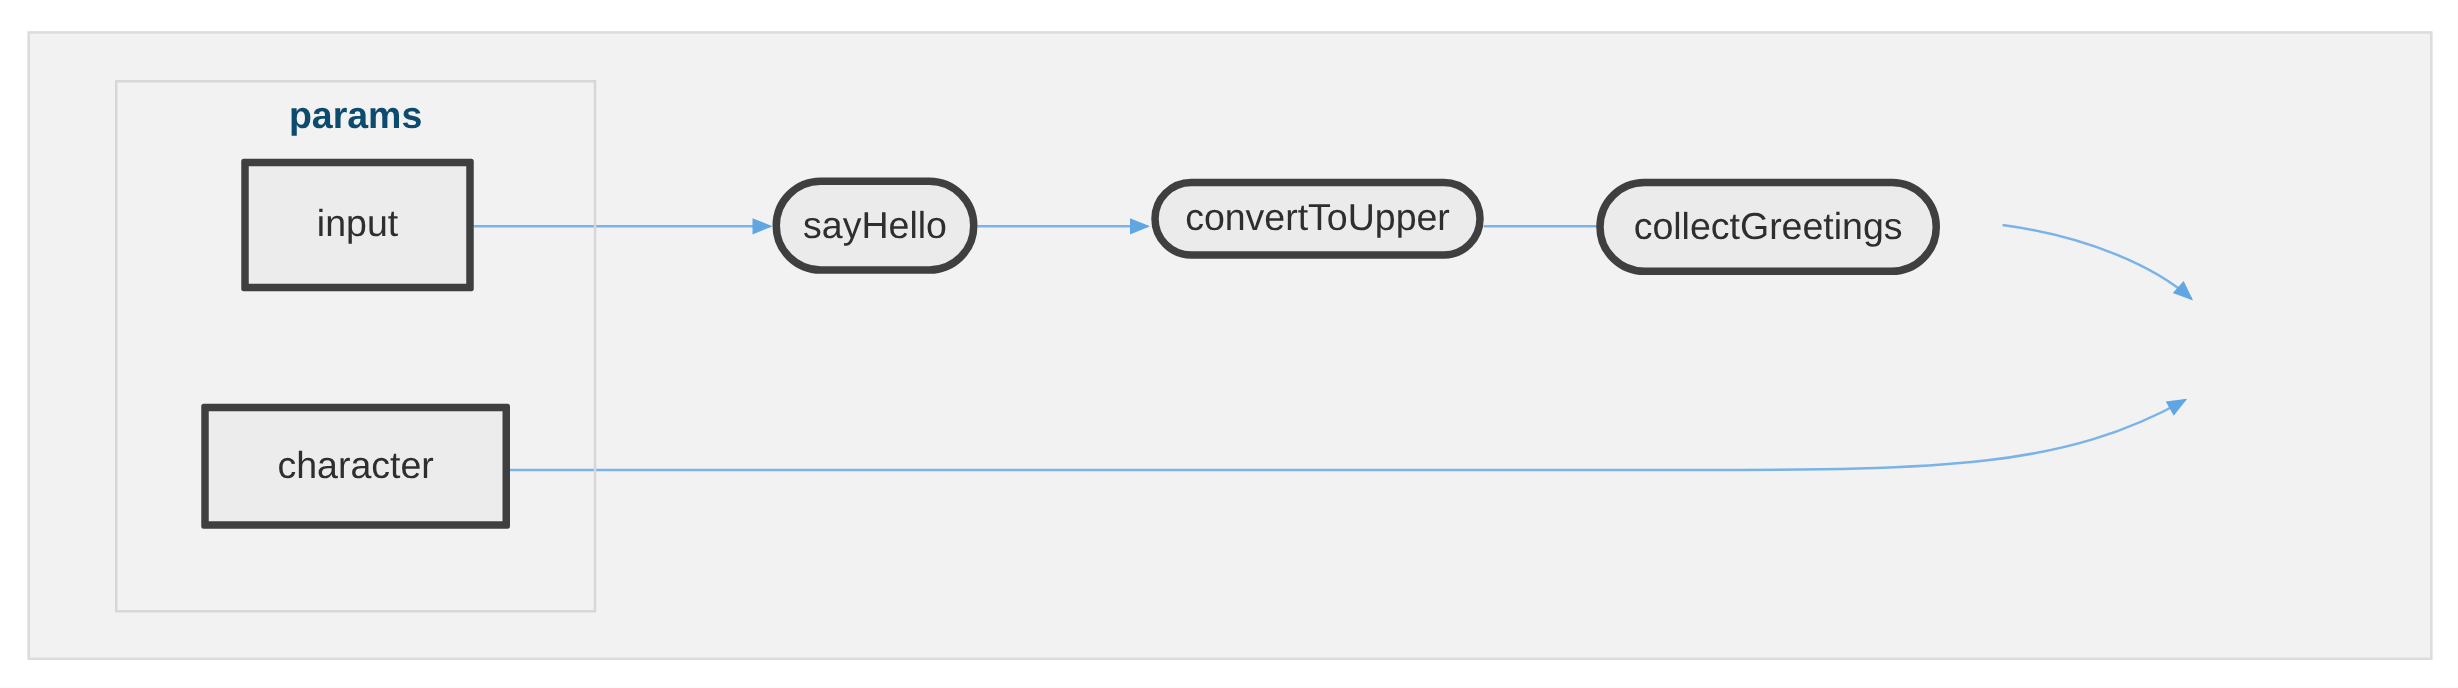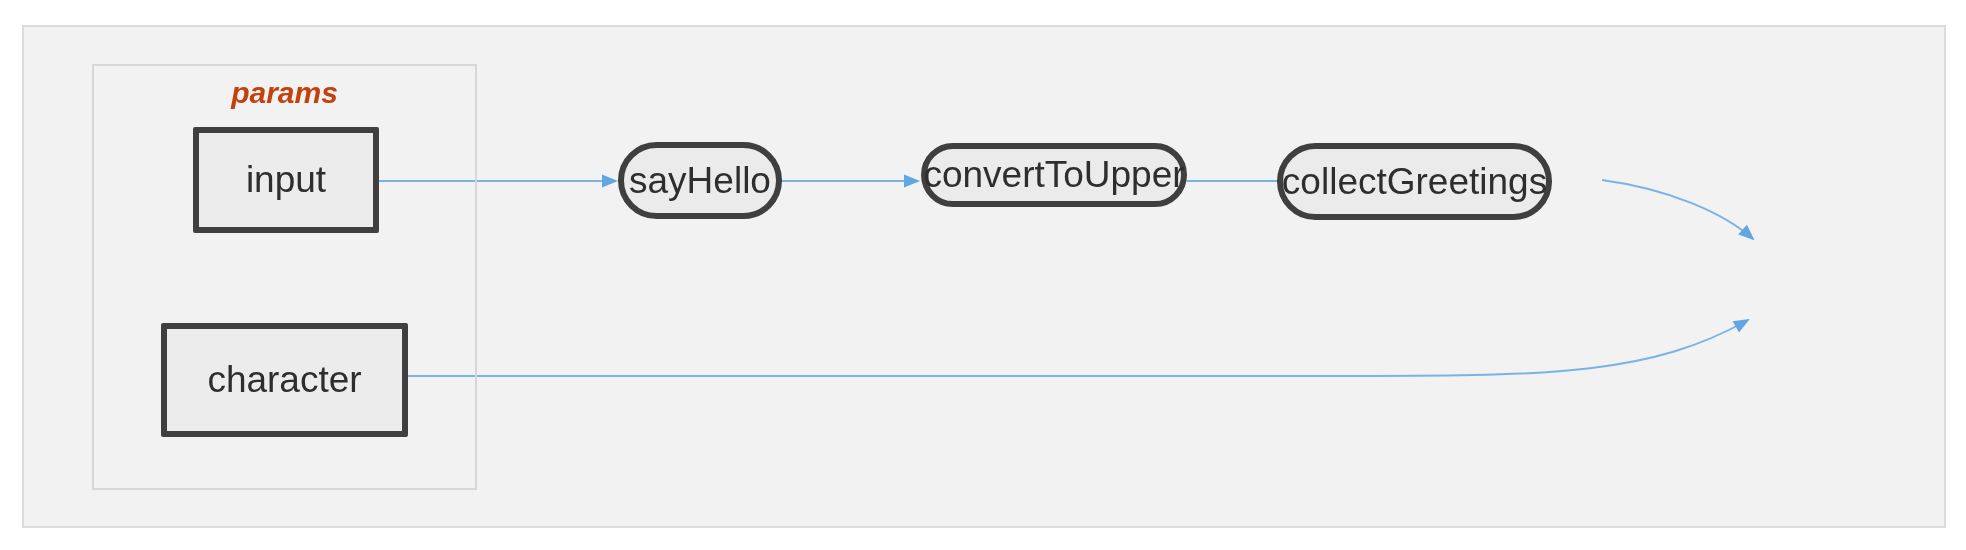--- a/index.html
+++ b/index.html
@@ -36,40 +36,39 @@
     height: 426px;
     border: 2px solid #d7d7da;
     background: transparent;
     box-sizing: border-box;
   }
   .group-label {
     margin-top: 10px;
     text-align: center;
     font-size: 30px;
     font-weight: 700;
-    color: #c2410c;
-    font-style: italic;
+    color: #0c4a6e;
   }
   .node {
     position: absolute;
     box-sizing: border-box;
     display: flex;
     align-items: center;
     justify-content: center;
-    font-size: 37px;
+    font-size: 30px;
     color: #2e2e2e;
     background: #ebebeb;
     border: 6px solid #3f3f3f;
     white-space: nowrap;
   }
   .node.rect { border-radius: 2px; background: #ececec; }
   .node.pill { border-radius: 40px; text-align: right; }
 
   .node-input            { left: 169px; top: 100px; width: 186px; height: 106px; }
-  .node-character        { left: 137px; top: 296px; width: 247px; height: 114px; }
+  .node-character        { left: 137px; top: 296px; width: 247px; height: 100px; }
   .node-sayHello         { left: 594px; top: 115px; width: 164px; height: 77px; }
   .node-convertToUpper   { left: 897px; top: 116px; width: 266px; height: 64px; }
   .node-collectGreetings { left: 1253px; top: 116px; width: 275px; height: 77px; }
   .node-cowpy            { left: 1714px; top: 213px; width: 139px; height: 77px; }
 
   .edge {
     fill: none;
     stroke: #79b3e7;
     stroke-width: 2px;
   }

